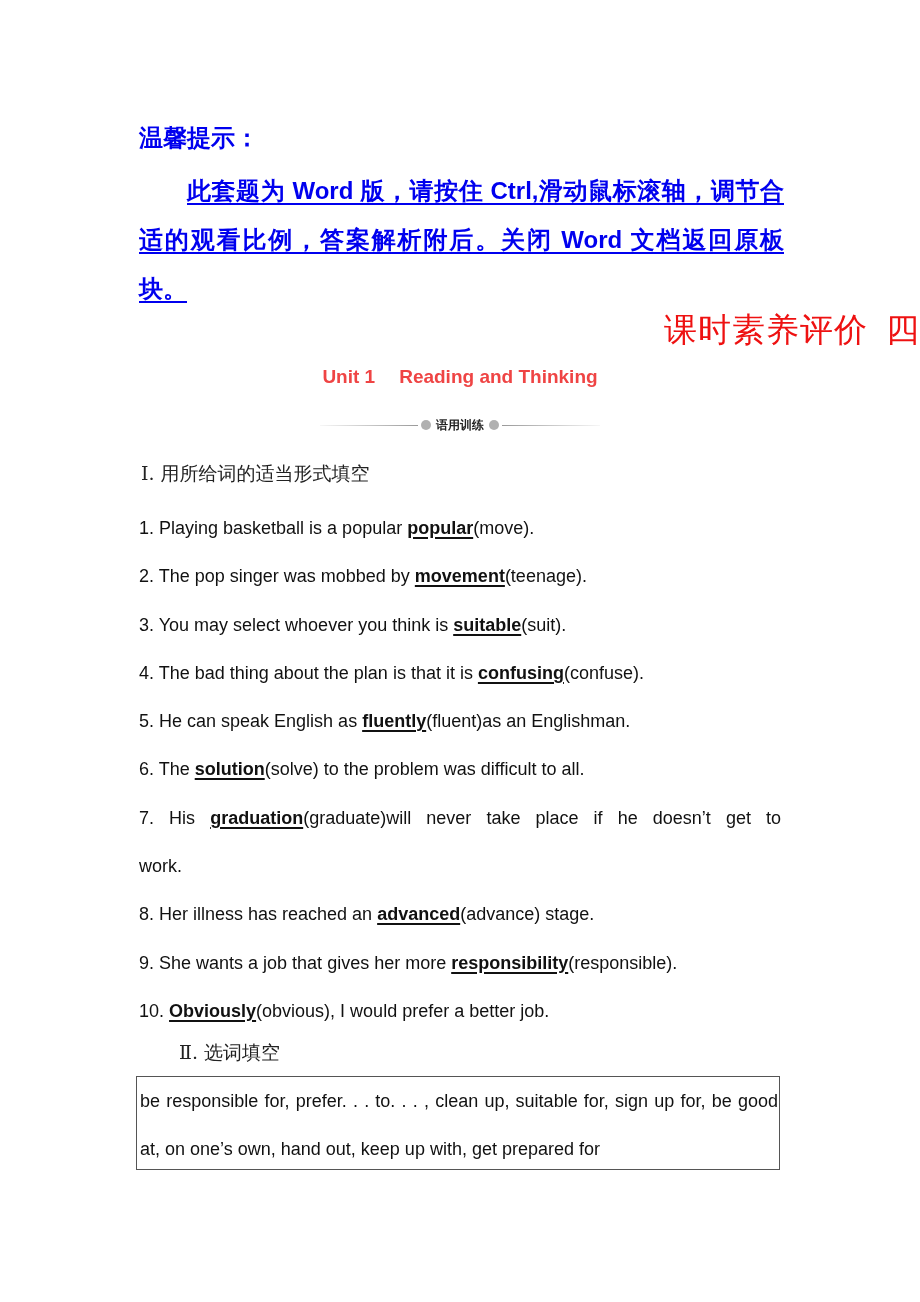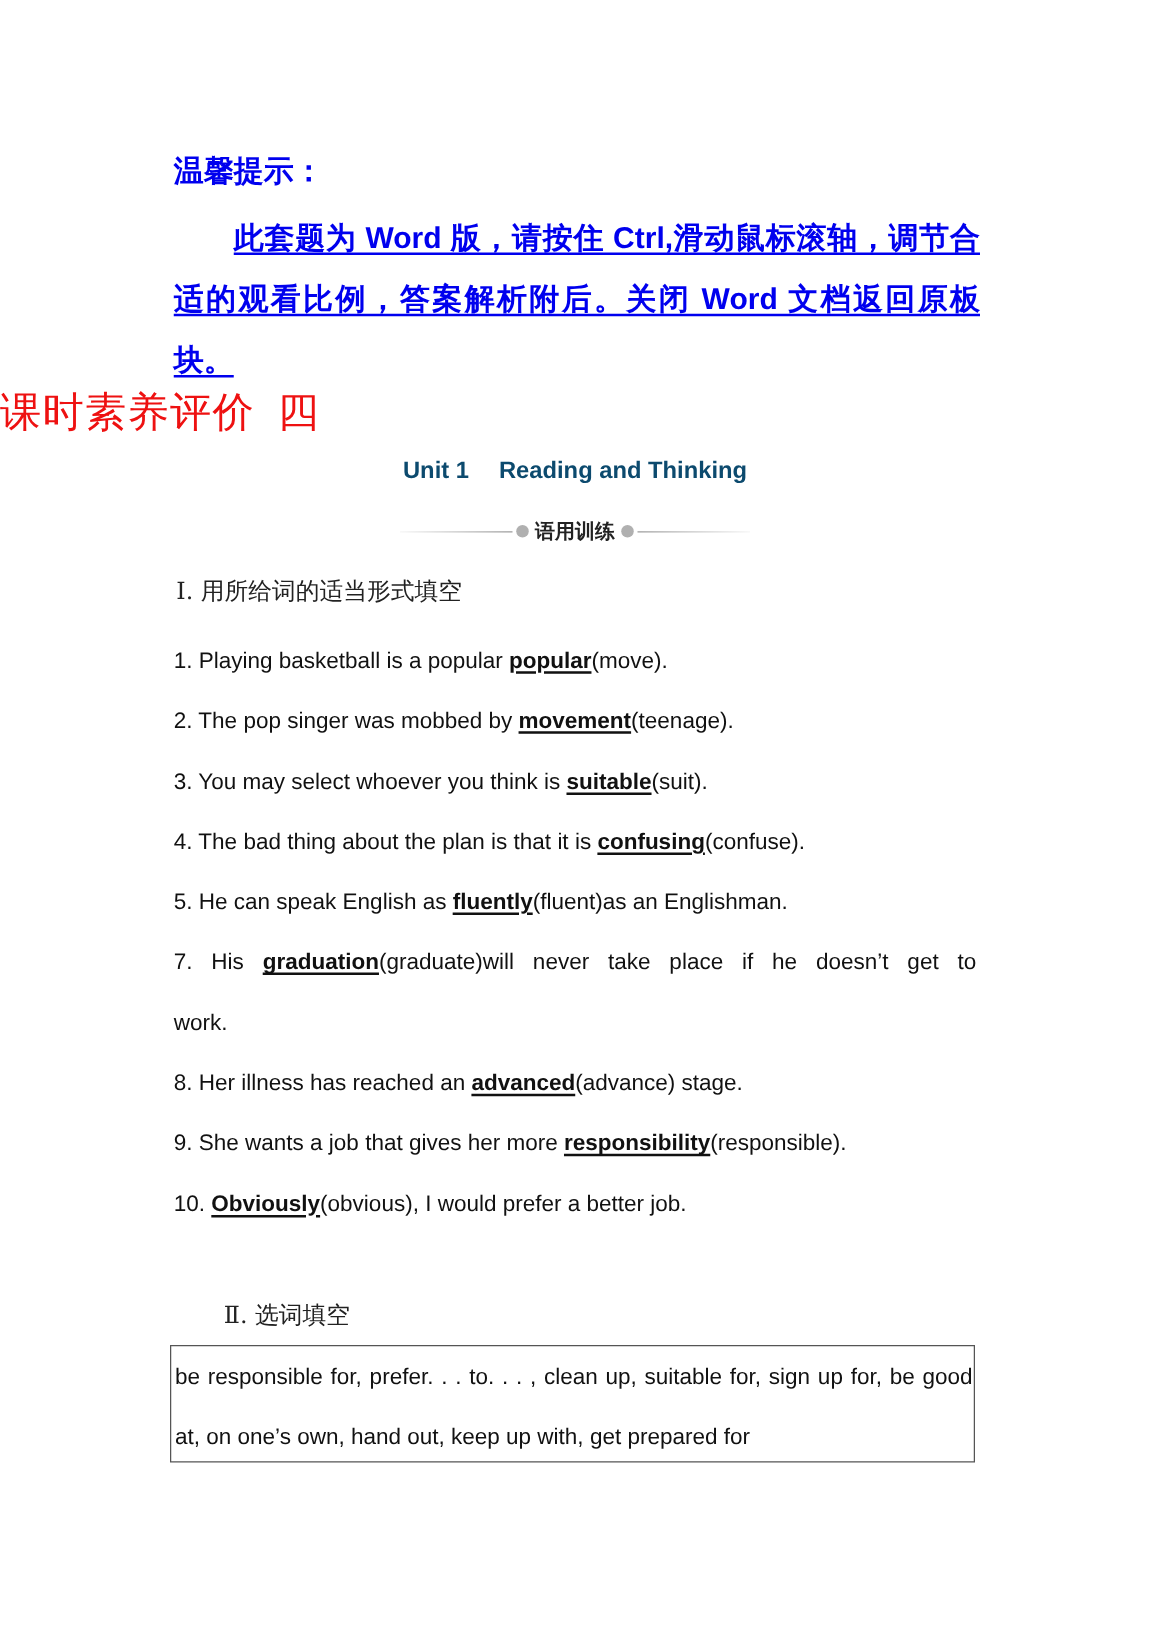--- a/index.html
+++ b/index.html
@@ -50,39 +50,39 @@
       text-decoration: underline;
       text-underline-offset: 4px;
       text-decoration-thickness: 2px;
     }
     
     .main-title {
       position: absolute;
       left: 0;
       width: 920px;
       top: 308px;
-      text-align: left;
+      text-align: right;
       font-family: "DejaVu Serif", "Liberation Serif", serif;
       font-size: 33px;
       color: #ee1111;
       line-height: 44px;
       letter-spacing: 1px;
     }
     .main-title .title-num {
       margin-left: 18px;
     }
     .sub-title {
       position: absolute;
       left: 0;
       width: 920px;
       top: 364px;
       text-align: center;
       font-size: 19px;
       font-weight: bold;
-      color: #0c4a6e;
+      color: #ef4444;
       line-height: 26px;
     }
     .sub-title .unit {
       margin-right: 24px;
     }
     
     .divider {
       position: absolute;
       left: 320px;
       top: 413px;
@@ -101,21 +101,21 @@
       background: linear-gradient(to left, rgba(170,170,170,0.1), #9a9a9a);
     }
     .divider .dot {
       width: 10px;
       height: 10px;
       border-radius: 50%;
       background: #b0b0b0;
       margin: 0 3px;
     }
     .divider .label {
-      font-size: 16px;
+      font-size: 12px;
       color: #222;
       font-weight: bold;
       padding: 0 2px;
     }
     
     .section-heading {
       position: absolute;
       left: 141px;
       font-family: "DejaVu Serif", "Liberation Serif", serif;
       font-size: 19px;
@@ -192,20 +192,21 @@
   </div>
 
   <div class="section-heading" style="top:459px;">Ⅰ. 用所给词的适当形式填空</div>
 
   <ol class="exercise-list">
     <li class="exercise-item"><span>1.</span><span> Playing basketball is a popular </span><span class="answer">popular</span><span>(move).</span></li>
     <li class="exercise-item"><span>2.</span><span> The pop singer was mobbed by </span><span class="answer">movement</span><span>(teenage).</span></li>
     <li class="exercise-item"><span>3.</span><span> You may select whoever you think is </span><span class="answer">suitable</span><span>(suit).</span></li>
     <li class="exercise-item"><span>4.</span><span> The bad thing about the plan is that it is </span><span class="answer">confusing</span><span>(confuse).</span></li>
     <li class="exercise-item"><span>5.</span><span> He can speak English as </span><span class="answer">fluently</span><span>(fluent)as an Englishman.</span></li>
+    <li class="exercise-item"><span>6.</span><span> The </span><span class="answer">solution</span><span>(solve) to the problem was difficult to all.</span></li>
     <li class="exercise-item wide"><span>7.</span><span> His </span><span class="answer">graduation</span><span>(graduate)will never take place if he doesn’t get to work.</span></li>
     <li class="exercise-item"><span>8.</span><span> Her illness has reached an </span><span class="answer">advanced</span><span>(advance) stage.</span></li>
     <li class="exercise-item"><span>9.</span><span> She wants a job that gives her more </span><span class="answer">responsibility</span><span>(responsible).</span></li>
     <li class="exercise-item"><span>10.</span><span> </span><span class="answer">Obviously</span><span>(obvious), I would prefer a better job.</span></li>
   </ol>
 
   <div class="section-heading" style="top:1038px;margin-left:38px;">Ⅱ. 选词填空</div>
 
   <div class="word-box">
     <p>be responsible for, prefer. . . to. . . , clean up, suitable for, sign up for, be good at, on one’s own, hand out, keep up with, get prepared for</p>

